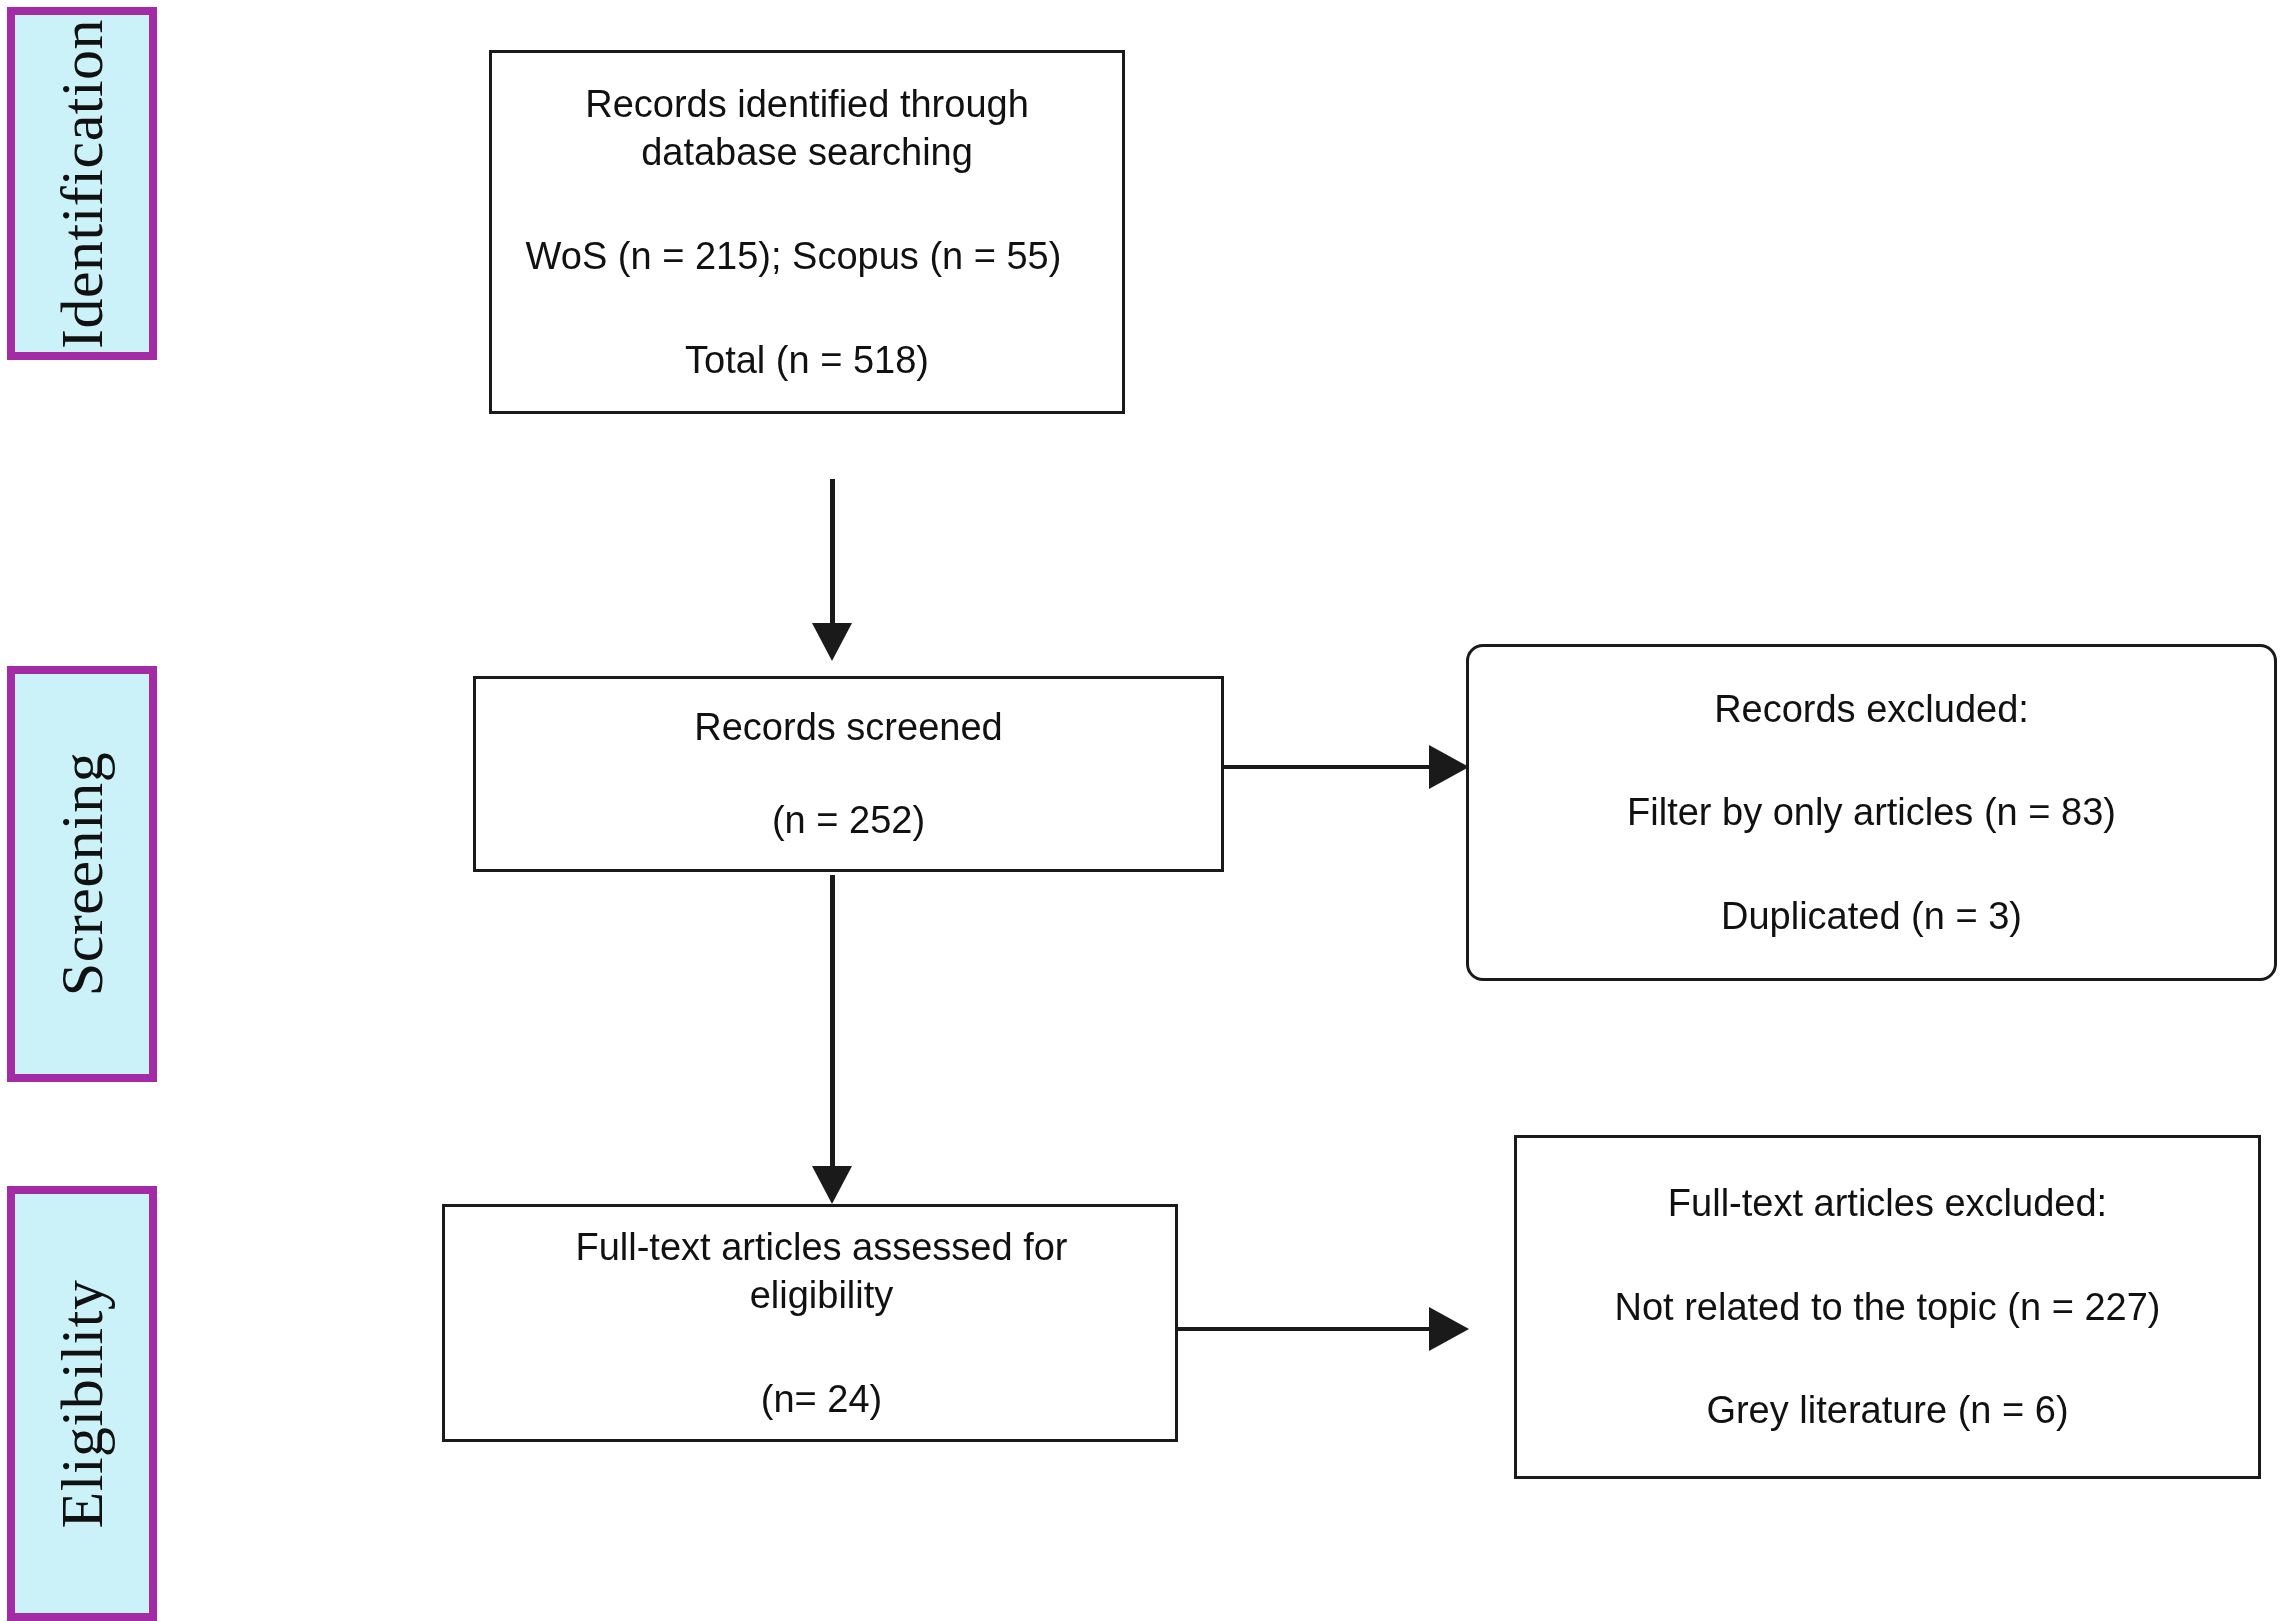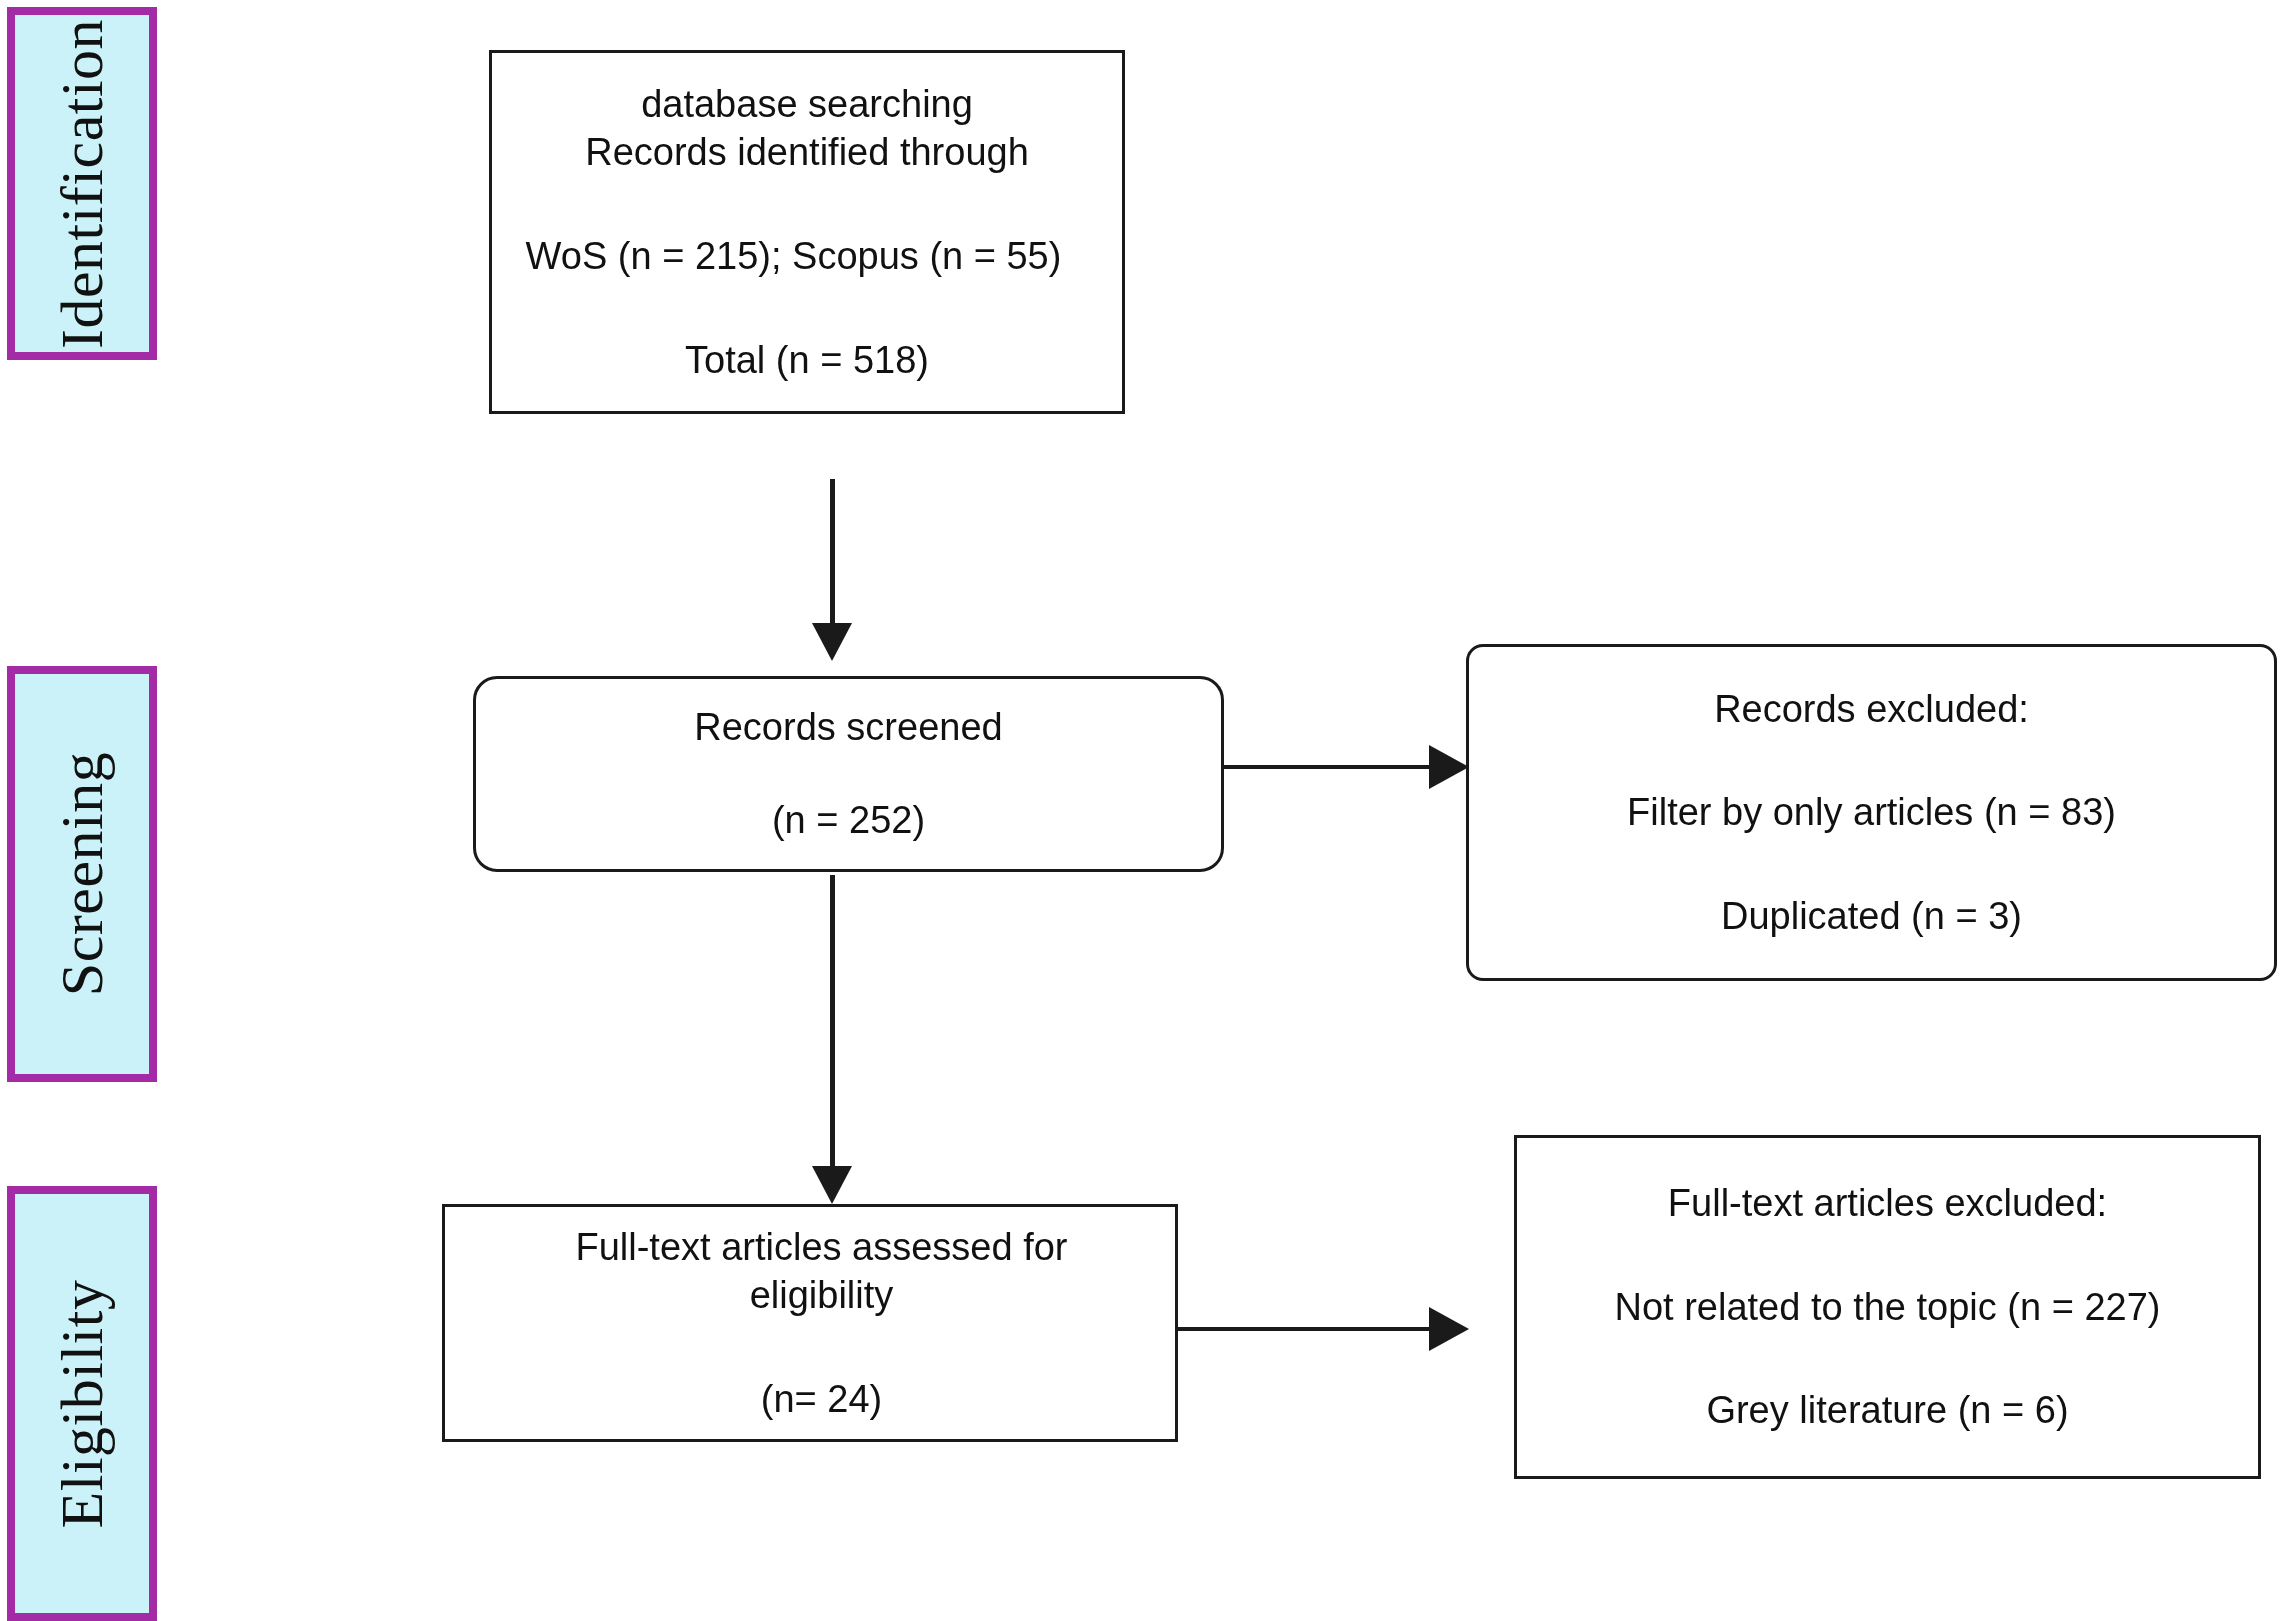--- a/index.html
+++ b/index.html
@@ -57,21 +57,21 @@
     line-height: 1.28;
     text-align: center;
   }
   .flow-box .line {
     white-space: nowrap;
   }
   .gap-md { height: 44px; }
   .gap-lg { height: 55px; }
 
   #box-identified   { left: 489px;  top: 50px;   width: 636px;  height: 364px; }
-  #box-screened     { left: 473px;  top: 676px;  width: 751px;  height: 196px; border-radius: 24px; }
+  #box-screened     { left: 473px;  top: 676px;  width: 751px;  height: 196px; }
   #box-fulltext     { left: 442px;  top: 1204px; width: 736px;  height: 238px; padding-left: 23px; }
   #box-excluded-1   { left: 1466px; top: 644px;  width: 811px;  height: 337px; border-radius: 17px; }
   #box-excluded-2   { left: 1466px; top: 1135px; width: 747px;  height: 344px; margin-left: 48px; }
 
   
   #box-identified .overflow-line {
     position: relative;
     width: 691px;
     margin-left: -27px;
     white-space: nowrap;
@@ -143,22 +143,22 @@
 
   <div class="stage-label" id="stage-screening">
     <span class="vtext">Screening</span>
   </div>
 
   <div class="stage-label" id="stage-eligibility">
     <span class="vtext">Eligibility</span>
   </div>
 
   <div class="flow-box" id="box-identified">
+    <div class="line">Records identified through</div>
     <div class="line">database  searching</div>
-    <div class="line">Records identified through</div>
     <div class="gap-lg"></div>
     <div class="line overflow-line">WoS (n = 215); Scopus (n = 55)</div>
     <div class="gap-lg"></div>
     <div class="line">Total (n = 518)</div>
   </div>
 
   <div class="v-arrow" id="arrow-identified-to-screened">
     <div class="shaft"></div>
     <div class="head"></div>
   </div>

